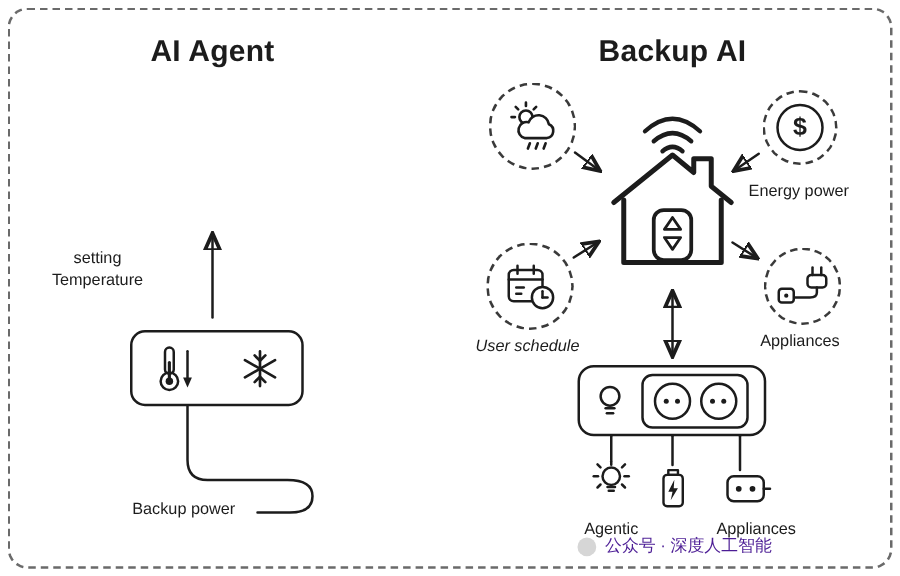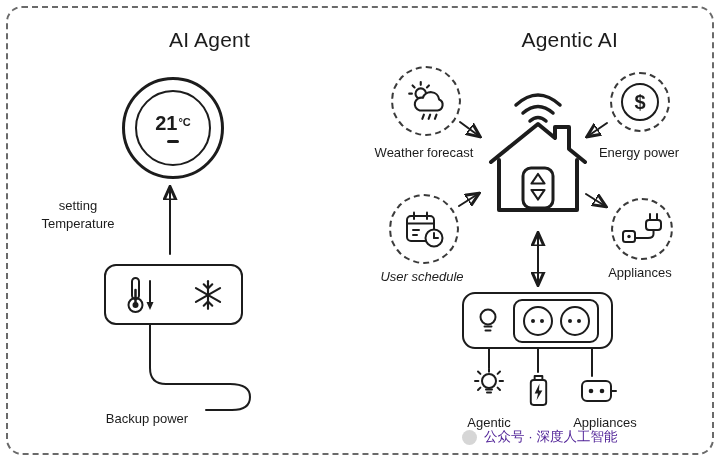--- a/index.html
+++ b/index.html
@@ -2,21 +2,21 @@
 <html><head>
 <meta charset="utf-8">
 <style>
   html,body{margin:0;padding:0;background:#ffffff;}
   #canvas{
     position:relative;width:720px;height:461px;background:#ffffff;overflow:hidden;
     font-family:"Liberation Sans","DejaVu Sans",sans-serif;color:#1c1c1c;
   }
   .frame{position:absolute;left:6px;top:6px;right:6px;bottom:6px;border:2px dashed #6a6a6a;border-radius:16px;}
   .abs{position:absolute;}
-  .title{font-size:21px;font-weight:400;text-align:right;letter-spacing:.2px;}
+  .title{font-size:24px;font-weight:700;text-align:center;letter-spacing:.2px;}
   .label{font-size:13px;text-align:center;line-height:1.4;color:#1c1c1c;}
   svg{display:block;}
   .stroke{stroke:#1c1c1c;fill:none;stroke-linecap:round;stroke-linejoin:round;}
   
   .overlay{position:absolute;left:0;top:0;pointer-events:none;}
   .overlay line,.overlay path{stroke:#1c1c1c;stroke-width:2;fill:none;stroke-linecap:round;}
   
   .thermo-outer{width:96px;height:96px;border:3.5px solid #1c1c1c;border-radius:50%;
     display:flex;align-items:center;justify-content:center;background:#fff;}
   .thermo-inner{width:72px;height:72px;border:2px solid #1c1c1c;border-radius:50%;
@@ -68,30 +68,20 @@
 
     <line x1="538" y1="234" x2="538" y2="284" marker-start="url(#ah)" marker-end="url(#ah)"></line>
 
     <line x1="489" y1="349" x2="489" y2="368"></line>
     <line x1="538" y1="349" x2="538" y2="372"></line>
     <line x1="592" y1="349" x2="592" y2="376"></line>
   </svg>
 
   <div class="abs title" style="left:90px;top:28px;width:160px;">AI Agent</div>
 
-  <div class="abs" style="left:122px;top:77px;">
-    <div class="thermo-outer">
-      <div class="thermo-inner">
-        <div>
-          <span class="thermo-value">21</span><span class="thermo-unit">°C</span>
-        </div>
-        <div class="thermo-minus"></div>
-      </div>
-    </div>
-  </div>
 
   <div class="abs label" style="left:22px;top:197px;width:112px;">
     <div>setting</div>
     <div>Temperature</div>
   </div>
 
   <div class="abs device-box" style="left:104px;top:264px;">
     <svg width="34" height="40" viewBox="0 0 34 40">
       <rect class="stroke" x="9" y="3" width="7" height="21" rx="3.5" stroke-width="2"></rect>
       <circle class="stroke" cx="12.5" cy="30" r="7" stroke-width="2"></circle>
@@ -104,23 +94,23 @@
       <g class="stroke" stroke-width="2">
         <line x1="15" y1="2" x2="15" y2="28"></line>
         <line x1="3.7" y1="8.5" x2="26.3" y2="21.5"></line>
         <line x1="3.7" y1="21.5" x2="26.3" y2="8.5"></line>
         <path d="M11,5 L15,9 L19,5"></path>
         <path d="M11,25 L15,21 L19,25"></path>
       </g>
     </svg>
   </div>
 
-  <div class="abs label" style="left:88px;top:410px;width:118px;">Backup power</div>
-
-  <div class="abs title" style="left:458px;top:28px;width:160px;">Agentic AI</div>
+  <div class="abs label" style="left:88px;top:398px;width:118px;">Backup power</div>
+
+  <div class="abs title" style="left:458px;top:28px;width:160px;">Backup AI</div>
 
   <svg class="abs" style="left:483px;top:78px;" width="110" height="140" viewBox="0 0 110 140">
     <g class="stroke" stroke-width="3.5">
       <path d="M33,27 Q55,7 77,27"></path>
       <path d="M40,35 Q55,22 70,35"></path>
       <path d="M47,43 Q55,36 63,43"></path>
     </g>
     <path class="stroke" stroke-width="4" d="M8,84 L55,46 L72,60 L72,49 L86,49 L86,71 L102,84"></path>
     <path class="stroke" stroke-width="4" d="M16,82 V132 H94 V82"></path>
     <rect class="stroke" stroke-width="3" x="40" y="90" width="30" height="40" rx="8"></rect>
@@ -139,21 +129,20 @@
         <line x1="24" y1="13" x2="21.4" y2="13"></line>
       </g>
       <path d="M12,29 H29 A5.5,5.5 0 0 0 30.5,18.5 A8,8 0 0 0 15,17 A6,6 0 0 0 12,29 Z" fill="#ffffff" stroke="#1c1c1c" stroke-width="2" stroke-linejoin="round"></path>
       <g class="stroke" stroke-width="2">
         <line x1="16" y1="33" x2="14.5" y2="37"></line>
         <line x1="22" y1="33" x2="20.5" y2="37"></line>
         <line x1="28" y1="33" x2="26.5" y2="37"></line>
       </g>
     </svg>
   </div>
-  <div class="abs label" style="left:366px;top:144px;width:116px;">Weather forecast</div>
 
   <div class="abs node" style="left:610px;top:72px;width:56px;height:56px;">
     <div class="dollar-circle">
       <span>$</span>
     </div>
   </div>
   <div class="abs label" style="left:583px;top:144px;width:112px;">Energy power</div>
 
   <div class="abs node" style="left:389px;top:194px;width:66px;height:66px;">
     <svg width="42" height="40" viewBox="0 0 42 40">

